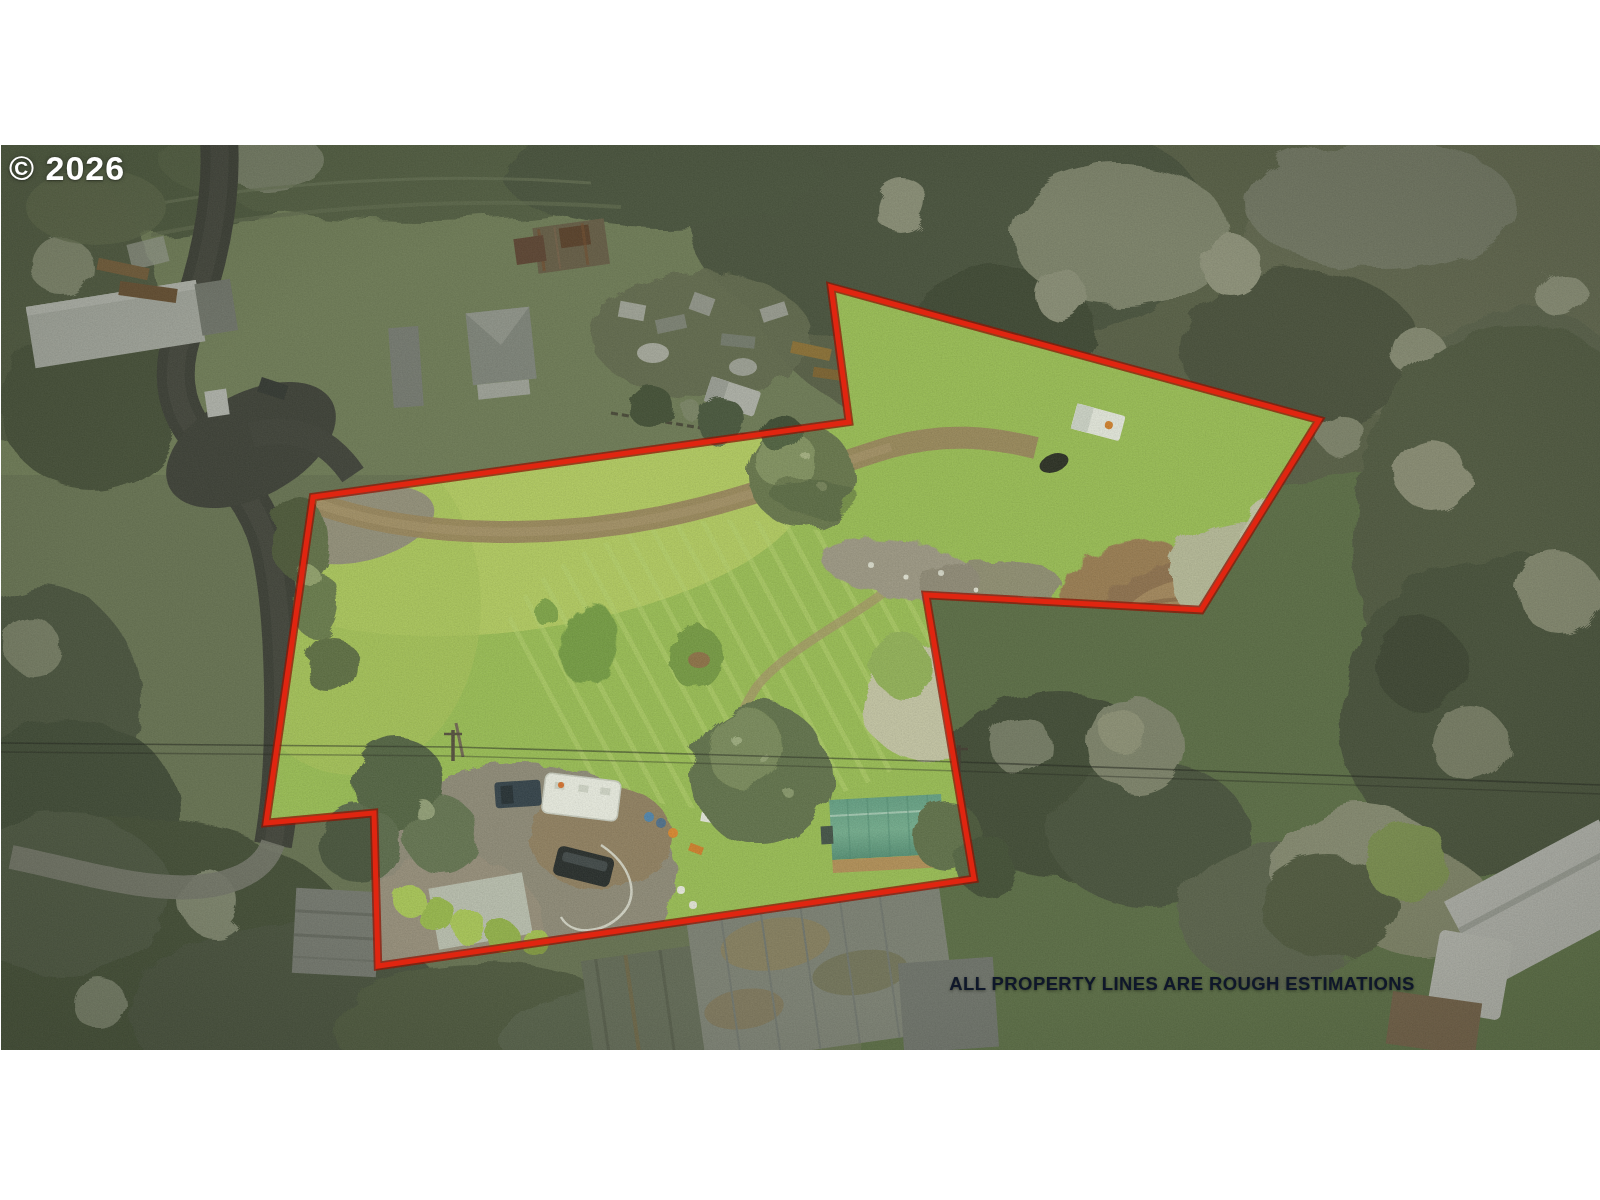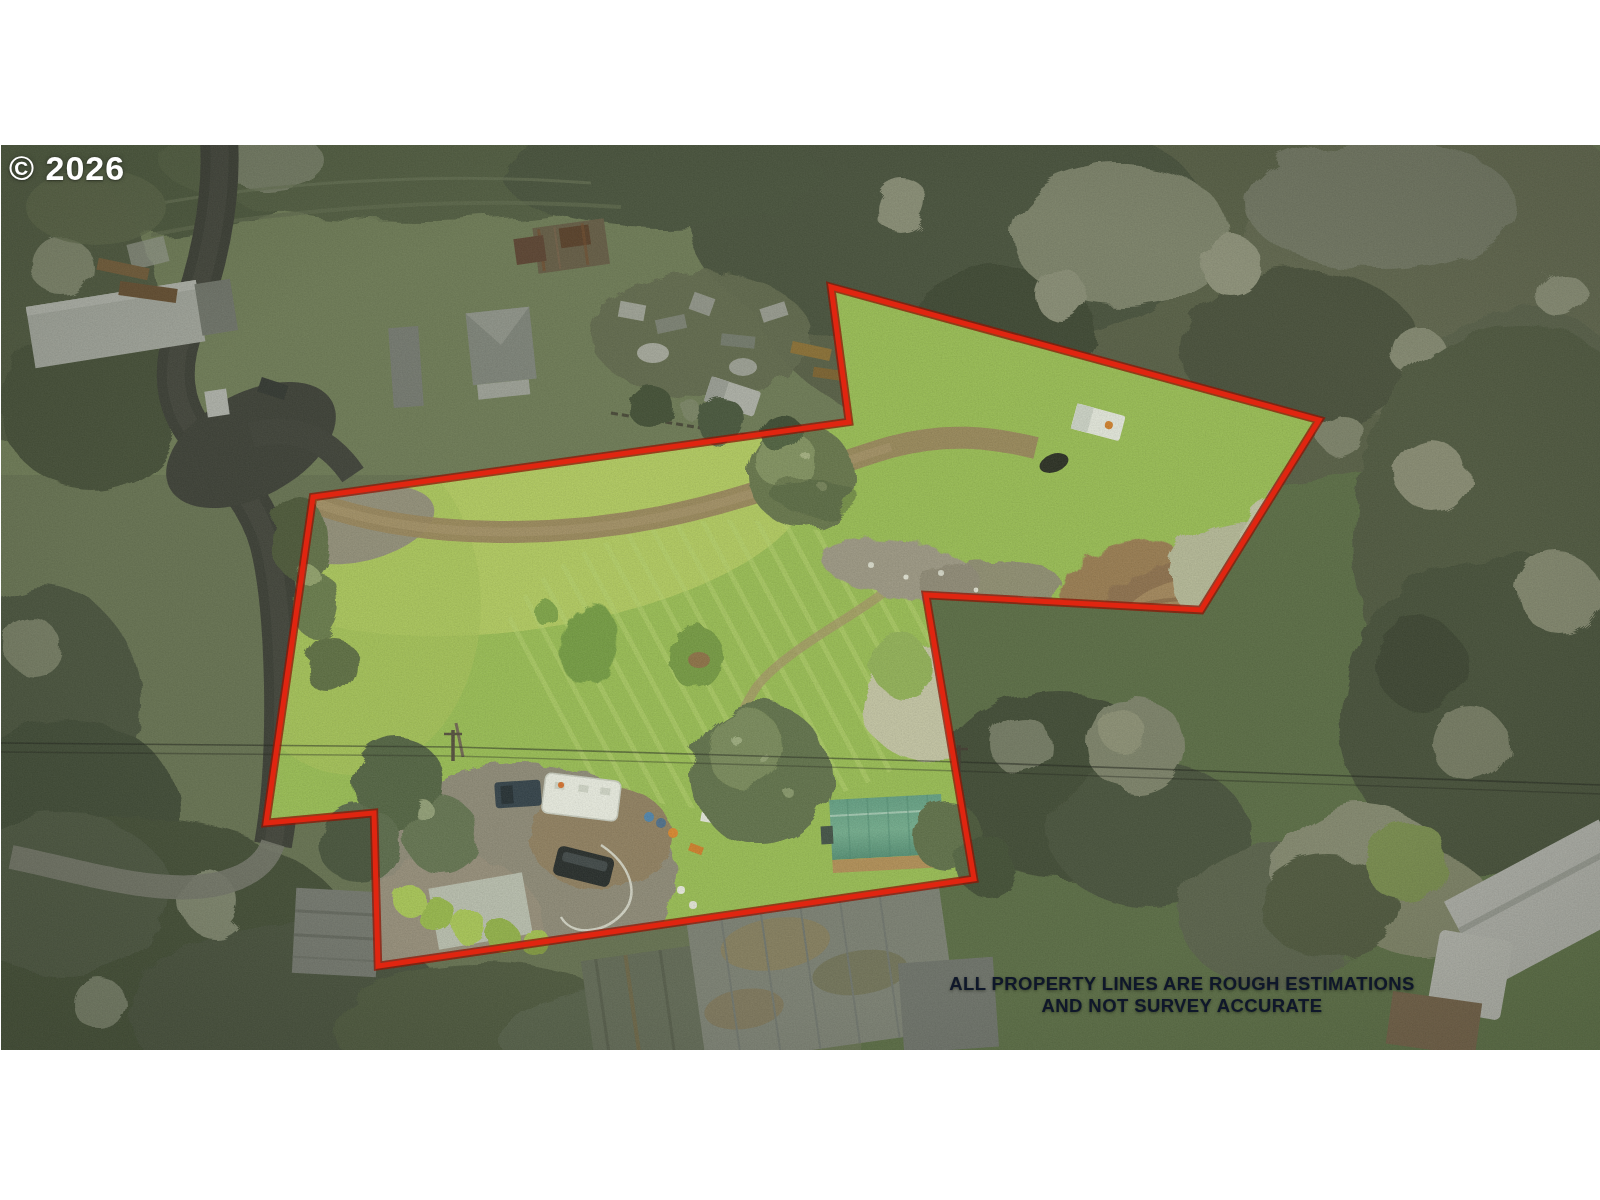--- a/index.html
+++ b/index.html
@@ -380,15 +380,14 @@
     <path id="dim-path" d="M0,0H1600V905H0Z M830 142 L 1318 275 L 1200 465 L 925 450 L 973 734 L 377 821 L 373 668 L 265 678 L 312 352 L 848 277 Z" fill="#2a2e20" opacity="0.24" fill-rule="evenodd"></path>
     <polygon id="inside-glow" points="830,142 1318,275 1200,465 925,450 973,734 377,821 373,668 265,678 312,352 848,277" fill="#d8ff96" opacity="0.055"></polygon>
 
     <polygon id="boundary-glow" points="830,142 1318,275 1200,465 925,450 973,734 377,821 373,668 265,678 312,352 848,277" fill="none" stroke="#8c1506" stroke-width="8.5" stroke-linejoin="miter" opacity="0.75"></polygon>
     <polygon id="boundary-line" points="830,142 1318,275 1200,465 925,450 973,734 377,821 373,668 265,678 312,352 848,277" fill="none" stroke="#e02510" stroke-width="5" stroke-linejoin="miter"></polygon>
   </svg>
 
   <div class="watermark">© 2026</div>
   <div class="disclaimer">
     <div>ALL PROPERTY LINES ARE ROUGH ESTIMATIONS</div>
-    <div>AND NOT SURVEY ACCURATE</div>
   </div>
 </div>
 
 </body></html>

